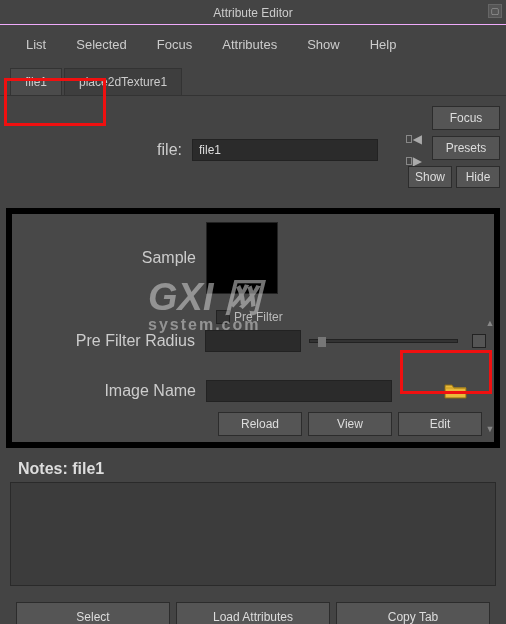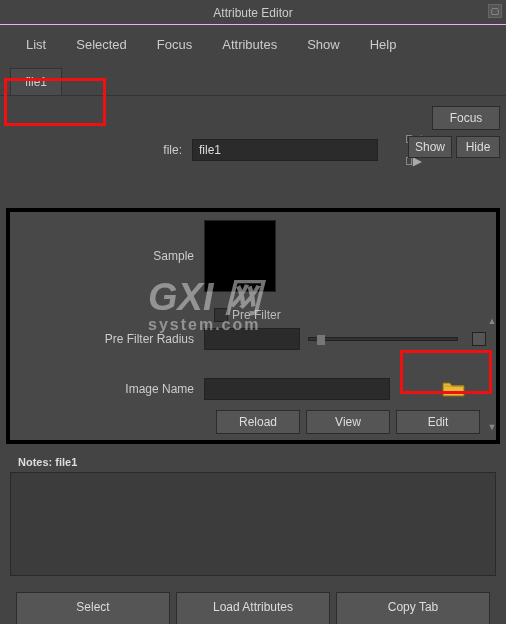--- a/index.html
+++ b/index.html
@@ -76,21 +76,21 @@
   .row {
     display: flex;
     align-items: center;
     margin-bottom: 6px;
   }
   .label {
     width: 186px;
     text-align: right;
     padding-right: 10px;
     color: #ccc;
-    font-size: 12px;
+    font-size: 16px;
   }
   .text-input {
     background: #2b2b2b;
     border: 1px solid #222;
     color: #ddd;
     height: 22px;
     padding: 2px 6px;
     font-size: 12px;
   }
   .file-input { width: 186px; }
@@ -100,21 +100,21 @@
     color: #aaa;
     font-size: 12px;
     display: flex;
     align-items: center;
     gap: 1px;
   }
   .port-icon .box { width: 8px; height: 8px; border: 1px solid #888; }
   .inner-panel {
     margin-top: 40px;
     background: #484848;
-    border: 4px solid #000000;
+    border: 6px solid #000000;
     padding: 8px 8px 6px 8px;
     position: relative;
   }
   .sample-row { display: flex; align-items: center; margin-bottom: 16px; }
   .swatch {
     width: 72px; height: 72px;
     background: #000;
     border: 1px solid #222;
   }
   .checkbox-box {
@@ -163,21 +163,21 @@
   .btn-row .btn { width: 84px; }
   .scroll-arrow {
     position: absolute;
     right: -2px;
     width: 12px; height: 12px;
     font-size: 9px;
     color: #888;
     text-align: center;
   }
   .notes-section { margin-top: 12px; padding: 0 4px; }
-  .notes-label { font-size: 11px; font-weight: bold; color: #ddd; padding-left: 8px; }
+  .notes-label { font-size: 16px; font-weight: bold; color: #ddd; padding-left: 8px; }
   .notes-area {
     margin-top: 4px;
     width: 100%;
     height: 104px;
     background: #3c3c3c;
     border: 1px solid #2a2a2a;
   }
   .bottom-buttons {
     display: flex;
     gap: 6px;
@@ -224,26 +224,28 @@
   <span class="menu-item">List</span>
   <span class="menu-item">Selected</span>
   <span class="menu-item">Focus</span>
   <span class="menu-item">Attributes</span>
   <span class="menu-item">Show</span>
   <span class="menu-item">Help</span>
 </div>
 
 <div class="tab-row">
   <div class="tab active">file1</div>
+  <div class="tab">place2dTexture1</div>
 </div>
 
 <div class="panel">
 
   <div class="right-buttons">
     <div class="btn btn-wide">Focus</div>
+    <div class="btn btn-wide">Presets</div>
     <div class="show-hide">
       <div class="btn btn-small">Show</div>
       <div class="btn btn-small">Hide</div>
     </div>
   </div>
 
   <div class="row" style="margin-top:26px;">
     <div class="label">file:</div>
     <input class="text-input file-input" value="file1" style="">
     <div style="display:flex;flex-direction:column;gap:8px;margin-left:14px;">

